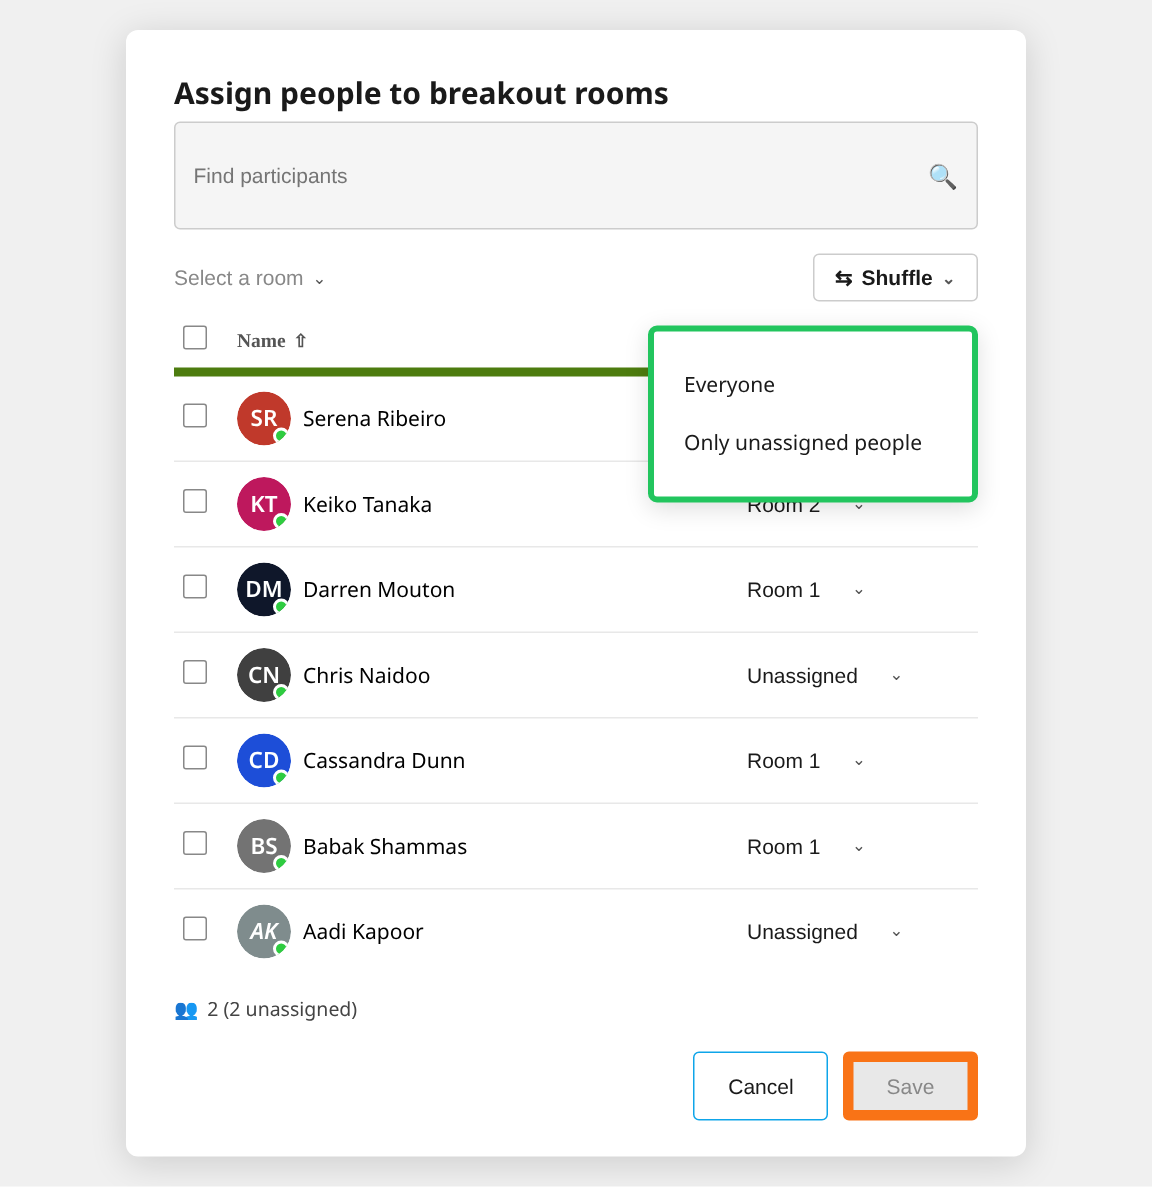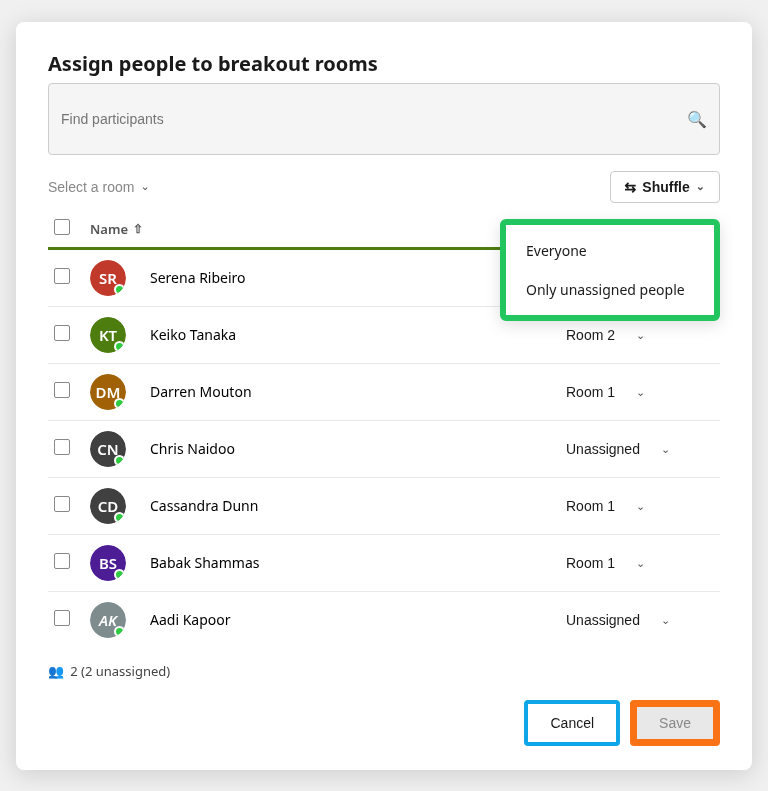--- a/index.html
+++ b/index.html
@@ -8,21 +8,21 @@
       background: #f0f0f0;
       display: flex;
       align-items: center;
       justify-content: center;
       min-height: 100vh;
     }
     .dialog {
       background: #fff;
       border-radius: 8px;
       padding: 28px 32px 24px;
-      width: 736px;
+      width: 600px;
       box-shadow: 0 4px 24px rgba(0,0,0,0.15);
       position: relative;
     }
     .dialog-title {
       font-size: 20px;
       font-weight: 700;
       margin-bottom: 6px;
       color: #1a1a1a;
     }
     .dialog-subtitle {
@@ -82,39 +82,40 @@
       font-size: 14px;
       font-weight: 600;
       cursor: pointer;
       color: #1a1a1a;
     }
     .shuffle-dropdown {
       position: absolute;
       right: 0;
       top: 48px;
       background: #fff;
-      border: 6px solid #22c55e;
+      border: 4px solid #22c55e;
       border-radius: 6px;
       box-shadow: 0 4px 16px rgba(0,0,0,0.13);
       min-width: 220px;
       z-index: 100;
-      padding: 6px 0;
+      padding: 16px 0;
     }
     .shuffle-dropdown-item {
       padding: 10px 20px;
       font-size: 14px;
       color: #1a1a1a;
       cursor: pointer;
     }
     .table {
       width: 100%;
       border-collapse: collapse;
     }
     .table thead tr {
-      border-bottom: 3px solid #4d7c0f;
+      border-bottom: 6px solid #4d7c0f;
+      font-family: Liberation Serif, serif;
     }
     .table th {
       text-align: left;
       font-size: 13px;
       font-weight: 600;
       color: #555;
       padding: 8px 6px;
     }
     .table tbody tr {
       border-bottom: 1px solid #e8e8e8;
@@ -131,21 +132,21 @@
     .checkbox {
       width: 16px;
       height: 16px;
       border: 1.5px solid #888;
       border-radius: 2px;
       display: inline-block;
     }
     .avatar-wrap {
       display: flex;
       align-items: center;
-      gap: 24px;
+      gap: 8px;
     }
     .avatar {
       width: 36px;
       height: 36px;
       border-radius: 50%;
       position: relative;
       overflow: hidden;
       flex-shrink: 0;
     }
     .avatar-img {
@@ -194,21 +195,21 @@
       color: #444;
     }
     .dialog-actions {
       display: flex;
       justify-content: flex-end;
       gap: 10px;
       margin-top: 20px;
     }
     .btn-cancel {
       background: #fff;
-      border: 4px solid #0ea5e9;
+      border: 1px solid #0ea5e9;
       border-radius: 4px;
       padding: 8px 22px;
       font-size: 14px;
       cursor: pointer;
       color: #1a1a1a;
     }
     .btn-save {
       background: #e8e8e8;
       border: 7px solid #f97316;
       border-radius: 4px;
@@ -277,37 +278,37 @@
           <td class="col-room"><button class="room-btn">
               <span>Unassigned</span>
               <span class="chevron">⌄</span>
             </button></td>
         </tr>
         <tr>
           <td class="col-check"><span class="checkbox"></span></td>
           <td class="col-name">
             <div class="avatar-wrap">
               <div class="avatar">
-                <div class="avatar-img" style="background: #4d7c0f;">KT</div>
+                <div class="avatar-img" style="background: #be185d;">KT</div>
                 <div class="avatar-status"></div>
               </div>
               <span>Keiko Tanaka</span>
             </div>
           </td>
           <td class="col-room"><button class="room-btn">
               <span>Room 2</span>
               <span class="chevron">⌄</span>
             </button></td>
         </tr>
         <tr>
           <td class="col-check"><span class="checkbox"></span></td>
           <td class="col-name">
             <div class="avatar-wrap">
               <div class="avatar">
-                <div class="avatar-img" style="background: #a16207;">DM</div>
+                <div class="avatar-img" style="background: #0f172a;">DM</div>
                 <div class="avatar-status"></div>
               </div>
               <span>Darren Mouton</span>
             </div>
           </td>
           <td class="col-room"><button class="room-btn">
               <span>Room 1</span>
               <span class="chevron">⌄</span>
             </button></td>
         </tr>
@@ -325,37 +326,37 @@
           <td class="col-room"><button class="room-btn">
               <span>Unassigned</span>
               <span class="chevron">⌄</span>
             </button></td>
         </tr>
         <tr>
           <td class="col-check"><span class="checkbox"></span></td>
           <td class="col-name">
             <div class="avatar-wrap">
               <div class="avatar">
-                <div class="avatar-img" style="background: #404040;">CD</div>
+                <div class="avatar-img" style="background: #1d4ed8;">CD</div>
                 <div class="avatar-status"></div>
               </div>
               <span>Cassandra Dunn</span>
             </div>
           </td>
           <td class="col-room"><button class="room-btn">
               <span>Room 1</span>
               <span class="chevron">⌄</span>
             </button></td>
         </tr>
         <tr>
           <td class="col-check"><span class="checkbox"></span></td>
           <td class="col-name">
             <div class="avatar-wrap">
               <div class="avatar">
-                <div class="avatar-img" style="background: #4c1d95; text-align: right;">BS</div>
+                <div class="avatar-img" style="background: #737373; text-align: right;">BS</div>
                 <div class="avatar-status"></div>
               </div>
               <span>Babak Shammas</span>
             </div>
           </td>
           <td class="col-room"><button class="room-btn">
               <span>Room 1</span>
               <span class="chevron">⌄</span>
             </button></td>
         </tr>

